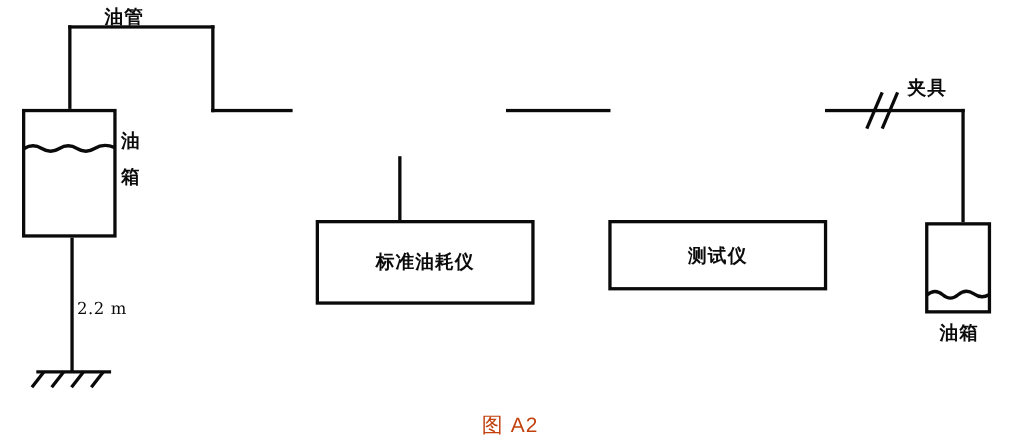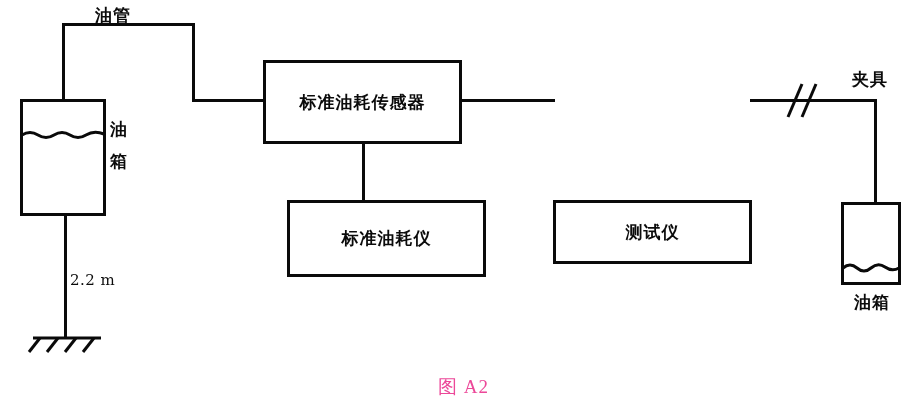--- a/index.html
+++ b/index.html
@@ -63,23 +63,23 @@
   .plain-text {
     position: absolute;
     font-family: "DejaVu Serif", serif;
     font-size: 15px;
     color: #0b0b0b;
     white-space: nowrap;
     letter-spacing: 0.5px;
   }
   .figure-caption {
     position: absolute;
-    font-family: Liberation Serif, serif;
+    font-family: Liberation Sans, sans-serif;
     font-size: 19px;
-    color: #ec4899;
+    color: #c2410c;
     white-space: nowrap;
     letter-spacing: 1px;
   }
   .vstack {
     position: absolute;
     display: flex;
     flex-direction: column;
     line-height: 1.9;
   }
   svg.overlay {
@@ -118,23 +118,20 @@
   <div class="plain-text" style="left:70px; top:271px;text-align:center;">2.2 m</div>
 
   <svg class="overlay">
     <line x1="33" y1="338" x2="101" y2="338" stroke="#0a0a0a" stroke-width="3"></line>
     <line x1="40" y1="338" x2="29" y2="352" stroke="#0a0a0a" stroke-width="3"></line>
     <line x1="58" y1="338" x2="47" y2="352" stroke="#0a0a0a" stroke-width="3"></line>
     <line x1="76" y1="338" x2="65" y2="352" stroke="#0a0a0a" stroke-width="3"></line>
     <line x1="94" y1="338" x2="83" y2="352" stroke="#0a0a0a" stroke-width="3"></line>
   </svg>
 
-  <div class="box" style="left:263px; top:60px; width:199px; height:84px;">
-    <span class="box-label">标准油耗传感器</span>
-  </div>
 
   <div class="line-h" style="left:460px; top:99px; width:95px;"></div>
 
   <div class="line-v" style="left:362px; top:142px; height:60px;"></div>
 
 
   <div class="box" style="left:263px; top:200px; width:199px; height:77px;margin-left:24px;">
     <span class="box-label">标准油耗仪</span>
   </div>
 
@@ -143,21 +140,21 @@
   </div>
 
   <div class="line-h" style="left:750px; top:99px; width:127px;"></div>
   <div class="line-v" style="left:874px; top:99px; height:105px;"></div>
 
   <svg class="overlay">
     <line x1="788" y1="117" x2="802" y2="84" stroke="#0a0a0a" stroke-width="3"></line>
     <line x1="802" y1="117" x2="816" y2="84" stroke="#0a0a0a" stroke-width="3"></line>
   </svg>
 
-  <div class="cap-text" style="left:852px; top:68px;">夹具</div>
+  <div class="cap-text" style="left:825px; top:68px;">夹具</div>
 
   <div class="tank" style="left:841px; top:202px; width:60px; height:83px;"></div>
 
   <svg class="overlay">
     <path d="M 843 268 Q 850 262 857 268 T 871 268 T 885 267 T 899 268" stroke="#0a0a0a" stroke-width="3" fill="none" stroke-linecap="round"></path>
   </svg>
 
   <div class="cap-text" style="left:854px; top:291px;">油箱</div>
 
   <div class="figure-caption" style="left:438px; top:374px;">图 A2</div>

